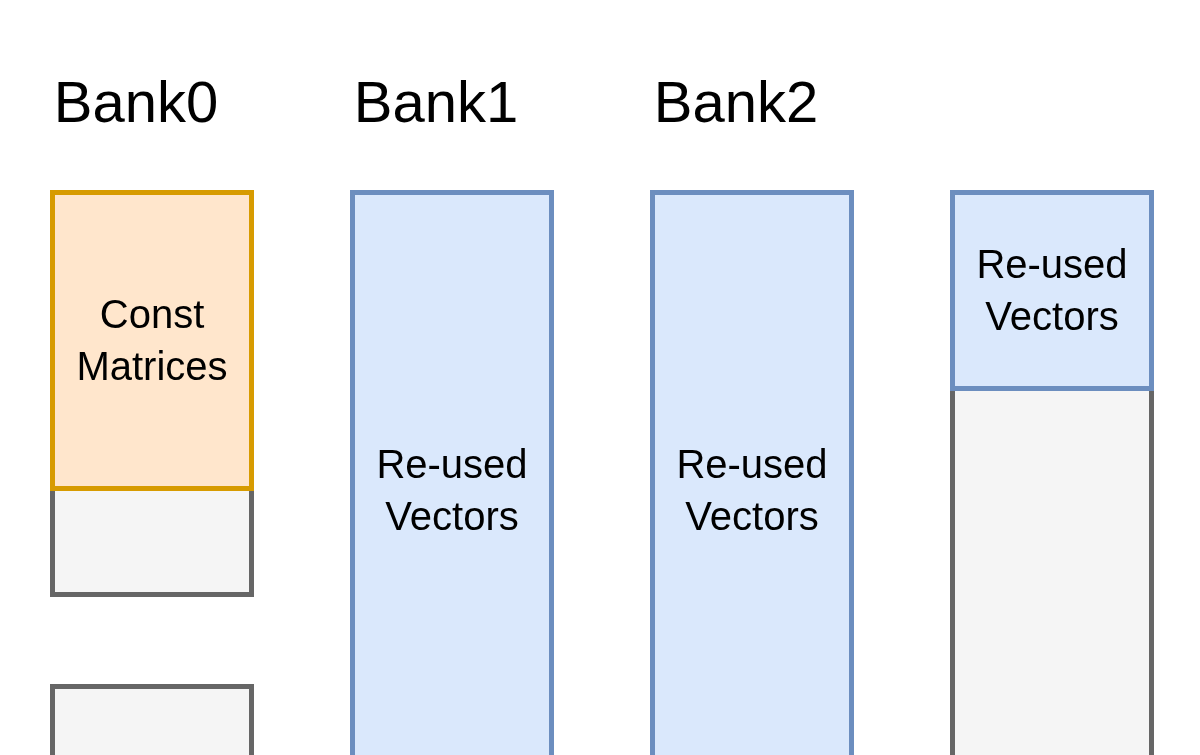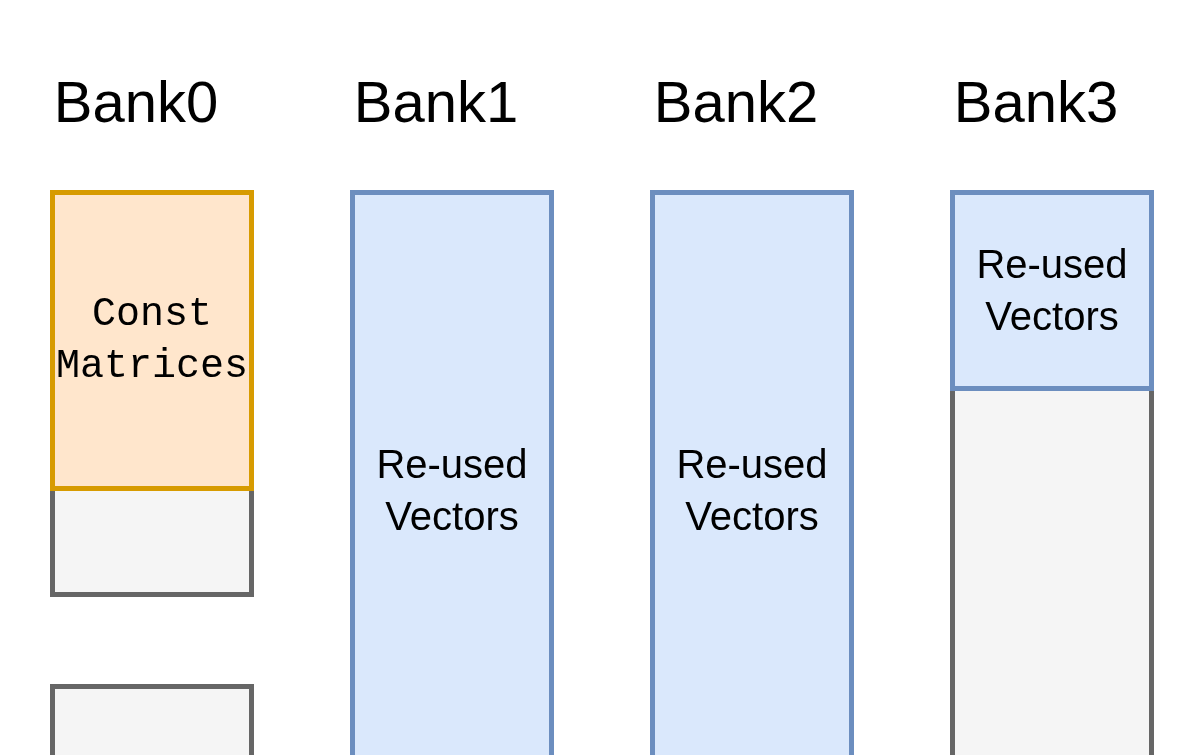--- a/index.html
+++ b/index.html
@@ -50,21 +50,20 @@
     justify-content: center;
     text-align: center;
     font-size: 40px;
     line-height: 1.29;
     color: #000000;
   }
   .seg.orange {
     background: var(--orange-fill, #FFE6CC);
     border: 5px solid var(--orange-border, #D79B00);
     z-index: 2;
-    font-family: Liberation Mono, monospace;
   }
   .seg.blue {
     background: var(--blue-fill, #DAE8FC);
     border: 5px solid var(--blue-border, #6C8EBF);
     z-index: 2;
   }
   .seg.gray {
     background: var(--gray-fill, #F5F5F5);
     border: 5px solid var(--gray-border, #666666);
     z-index: 1;
@@ -99,18 +98,17 @@
     <div class="bank-label">Bank1</div>
     <div class="seg blue" id="b1s1">Re-used Vectors</div>
   </div>
 
   <div class="bank" id="bank2">
     <div class="bank-label">Bank2</div>
     <div class="seg blue" id="b2s1">Re-used Vectors</div>
   </div>
 
   <div class="bank" id="bank3">
-    <div class="bank-label">Bank3</div>
     <div class="seg blue" id="b3s1">Re-used Vectors</div>
     <div class="seg gray" id="b3s2"></div>
   </div>
 
 </div>
 
 </body></html>

